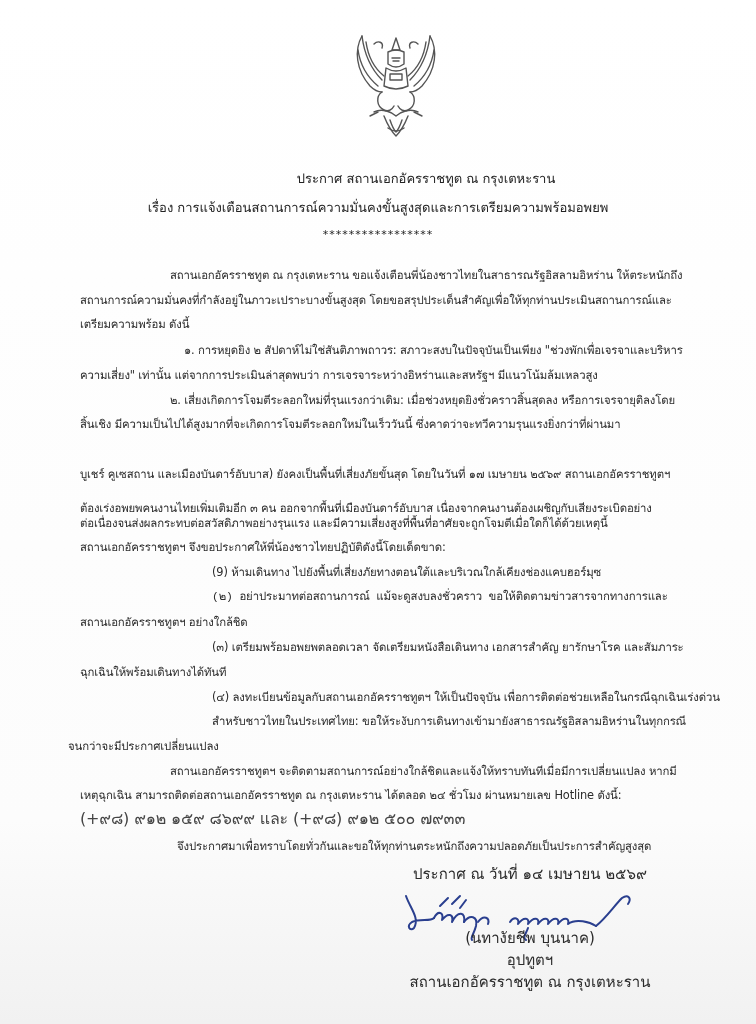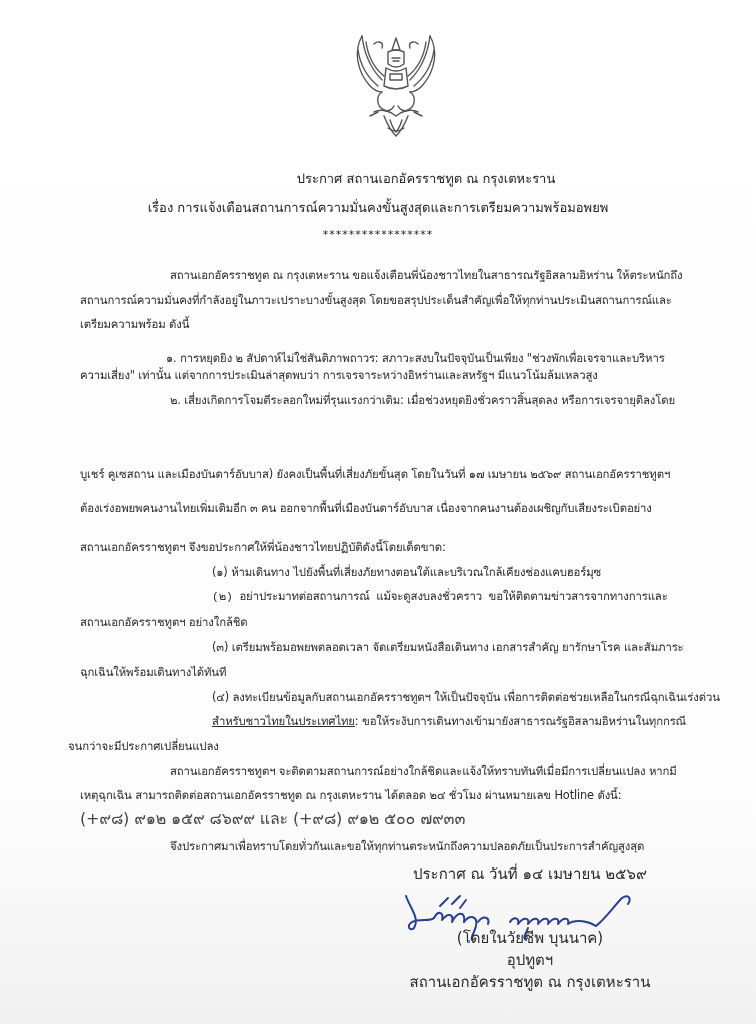--- a/index.html
+++ b/index.html
@@ -40,21 +40,21 @@
     .h3 { top: 226px; letter-spacing: 1px; font-size: 11px; }
 
     .line {
       position: absolute;
       font-size: 11.4px;
       line-height: 16px;
       color: #2b2b2b;
       white-space: nowrap;
       letter-spacing: -0.15px;
     }
-    .u { text-decoration: underline; }
+    .u { }
     .phones { font-size: 16px; color: #444; }
 
     .sign-block {
       position: absolute;
       left: 380px; top: 845px;
       width: 300px;
     }
     .sign-line {
       position: absolute;
       left: 0; width: 300px;
@@ -110,63 +110,65 @@
   </svg>
 
   <div class="heading h1">ประกาศ สถานเอกอัครราชทูต ณ กรุงเตหะราน</div>
   <div class="heading h2">เรื่อง การแจ้งเตือนสถานการณ์ความมั่นคงขั้นสูงสุดและการเตรียมความพร้อมอพยพ</div>
   <div class="heading h3">*****************</div>
 
   <div class="line" style="left:170px; top:267px;">สถานเอกอัครราชทูต ณ กรุงเตหะราน ขอแจ้งเตือนพี่น้องชาวไทยในสาธารณรัฐอิสลามอิหร่าน ให้ตระหนักถึง</div>
   <div class="line" style="left:80px; top:292px;">สถานการณ์ความมั่นคงที่กำลังอยู่ในภาวะเปราะบางขั้นสูงสุด โดยขอสรุปประเด็นสำคัญเพื่อให้ทุกท่านประเมินสถานการณ์และ</div>
   <div class="line" style="left:80px; top:316px;">เตรียมความพร้อม ดังนี้</div>
 
-  <div class="line" style="left:166px; top:342px;margin-top:8px;">๑. การหยุดยิง ๒ สัปดาห์ไม่ใช่สันติภาพถาวร: สภาวะสงบในปัจจุบันเป็นเพียง "ช่วงพักเพื่อเจรจาและบริหาร</div>
+  <div class="line" style="left:184px; top:342px;">๑. การหยุดยิง ๒ สัปดาห์ไม่ใช่สันติภาพถาวร: สภาวะสงบในปัจจุบันเป็นเพียง "ช่วงพักเพื่อเจรจาและบริหาร</div>
   <div class="line" style="left:80px; top:367px;">ความเสี่ยง" เท่านั้น แต่จากการประเมินล่าสุดพบว่า การเจรจาระหว่างอิหร่านและสหรัฐฯ มีแนวโน้มล้มเหลวสูง</div>
 
   <div class="line" style="left:170px; top:392px;">๒. เสี่ยงเกิดการโจมตีระลอกใหม่ที่รุนแรงกว่าเดิม: เมื่อช่วงหยุดยิงชั่วคราวสิ้นสุดลง หรือการเจรจายุติลงโดย</div>
+  <div class="line" style="left:80px; top:416px;">สิ้นเชิง มีความเป็นไปได้สูงมากที่จะเกิดการโจมตีระลอกใหม่ในเร็ววันนี้ ซึ่งคาดว่าจะทวีความรุนแรงยิ่งกว่าที่ผ่านมา</div>
 
   <div class="line" style="left:80px; top:466px;">บูเชร์ คูเซสถาน และเมืองบันดาร์อับบาส) ยังคงเป็นพื้นที่เสี่ยงภัยขั้นสุด โดยในวันที่ ๑๗ เมษายน ๒๕๖๙ สถานเอกอัครราชทูตฯ</div>
   <div class="line" style="left:80px; top:490px;margin-top:10px;">ต้องเร่งอพยพคนงานไทยเพิ่มเติมอีก ๓ คน ออกจากพื้นที่เมืองบันดาร์อับบาส เนื่องจากคนงานต้องเผชิญกับเสียงระเบิดอย่าง</div>
+  <div class="line" style="left:80px; top:515px;">ต่อเนื่องจนส่งผลกระทบต่อสวัสดิภาพอย่างรุนแรง และมีความเสี่ยงสูงที่พื้นที่อาศัยจะถูกโจมตีเมื่อใดก็ได้ด้วยเหตุนี้</div>
   <div class="line" style="left:80px; top:539px;">สถานเอกอัครราชทูตฯ จึงขอประกาศให้พี่น้องชาวไทยปฏิบัติดังนี้โดยเด็ดขาด:</div>
 
-  <div class="line" style="left:212px; top:564px;">(๑) ห้ามเดินทาง ไปยังพื้นที่เสี่ยงภัยทางตอนใต้และบริเวณใกล้เคียงช่องแคบฮอร์มุซ</div>
+  <div class="line" style="left:212px; top:564px;">(9) ห้ามเดินทาง ไปยังพื้นที่เสี่ยงภัยทางตอนใต้และบริเวณใกล้เคียงช่องแคบฮอร์มุซ</div>
   <div class="line" style="left:212px; top:589px;font-family:Liberation Mono, monospace;">(๒) อย่าประมาทต่อสถานการณ์ แม้จะดูสงบลงชั่วคราว ขอให้ติดตามข่าวสารจากทางการและ</div>
   <div class="line" style="left:80px; top:614px;">สถานเอกอัครราชทูตฯ อย่างใกล้ชิด</div>
   <div class="line" style="left:212px; top:639px;">(๓) เตรียมพร้อมอพยพตลอดเวลา จัดเตรียมหนังสือเดินทาง เอกสารสำคัญ ยารักษาโรค และสัมภาระ</div>
   <div class="line" style="left:80px; top:664px;">ฉุกเฉินให้พร้อมเดินทางได้ทันที</div>
   <div class="line" style="left:212px; top:689px;">(๔) ลงทะเบียนข้อมูลกับสถานเอกอัครราชทูตฯ ให้เป็นปัจจุบัน เพื่อการติดต่อช่วยเหลือในกรณีฉุกเฉินเร่งด่วน</div>
 
   <div class="line" style="left:212px; top:713px;">
     <span class="u">สำหรับชาวไทยในประเทศไทย</span><span>: ขอให้ระงับการเดินทางเข้ามายังสาธารณรัฐอิสลามอิหร่านในทุกกรณี</span>
   </div>
   <div class="line" style="left:68px; top:738px;">จนกว่าจะมีประกาศเปลี่ยนแปลง</div>
 
   <div class="line" style="left:170px; top:763px;">สถานเอกอัครราชทูตฯ จะติดตามสถานการณ์อย่างใกล้ชิดและแจ้งให้ทราบทันทีเมื่อมีการเปลี่ยนแปลง หากมี</div>
   <div class="line" style="left:80px; top:787px;">เหตุฉุกเฉิน สามารถติดต่อสถานเอกอัครราชทูต ณ กรุงเตหะราน ได้ตลอด ๒๔ ชั่วโมง ผ่านหมายเลข Hotline ดังนี้:</div>
   <div class="line phones" style="left:80px; top:811px;">(+๙๘) ๙๑๒ ๑๕๙ ๘๖๙๙ และ (+๙๘) ๙๑๒ ๕๐๐ ๗๙๓๓</div>
 
-  <div class="line" style="left:170px; top:838px;text-align:center;">จึงประกาศมาเพื่อทราบโดยทั่วกันและขอให้ทุกท่านตระหนักถึงความปลอดภัยเป็นประการสำคัญสูงสุด</div>
+  <div class="line" style="left:177px; top:838px;text-align:center;">จึงประกาศมาเพื่อทราบโดยทั่วกันและขอให้ทุกท่านตระหนักถึงความปลอดภัยเป็นประการสำคัญสูงสุด</div>
 
   <div class="sign-block" style="top:866px;">
     <div class="sign-line" style="top:0px;">ประกาศ ณ วันที่ ๑๔ เมษายน ๒๕๖๙</div>
   </div>
 
   <svg class="signature" style="top:888px;" viewBox="0 0 250 55">
     <g fill="none" stroke="#2a3f8f" stroke-width="2" stroke-linecap="round" stroke-linejoin="round">
       <path d="M6 8 C10 20, 20 30, 14 40 C10 44, 6 38, 12 34 C20 30, 30 34, 34 30"></path>
       <path d="M34 30 C38 22, 44 24, 42 32 C48 24, 54 26, 52 34 C58 22, 66 24, 64 34"></path>
       <path d="M40 18 L48 10 M52 16 L60 8 M60 20 L66 12"></path>
       <path d="M64 34 C70 26, 78 28, 76 38 C74 46, 70 50, 72 52"></path>
       <path d="M78 34 C84 26, 90 30, 88 36"></path>
       <path d="M110 34 C114 28, 120 30, 118 36 C124 28, 130 30, 128 36 C134 28, 140 30, 138 36 C144 28, 150 30, 148 36 C154 28, 160 30, 158 36 C164 28, 170 30, 168 36 C176 30, 190 34, 196 38"></path>
       <path d="M196 38 C206 30, 214 18, 222 10 C228 6, 232 10, 228 16"></path>
       <path d="M128 40 C126 46, 122 50, 126 52"></path>
     </g>
   </svg>
 
   <div class="sign-block" style="top:930px;">
-    <div class="sign-line" style="top:0px;">(โดยในวัยชีพ บุนนาค)</div>
+    <div class="sign-line" style="top:0px;">(นทางัยชีพ บุนนาค)</div>
     <div class="sign-line" style="top:22px;">อุปทูตฯ</div>
     <div class="sign-line" style="top:44px;">สถานเอกอัครราชทูต ณ กรุงเตหะราน</div>
   </div>
 
 </div>
 
 </body></html>

